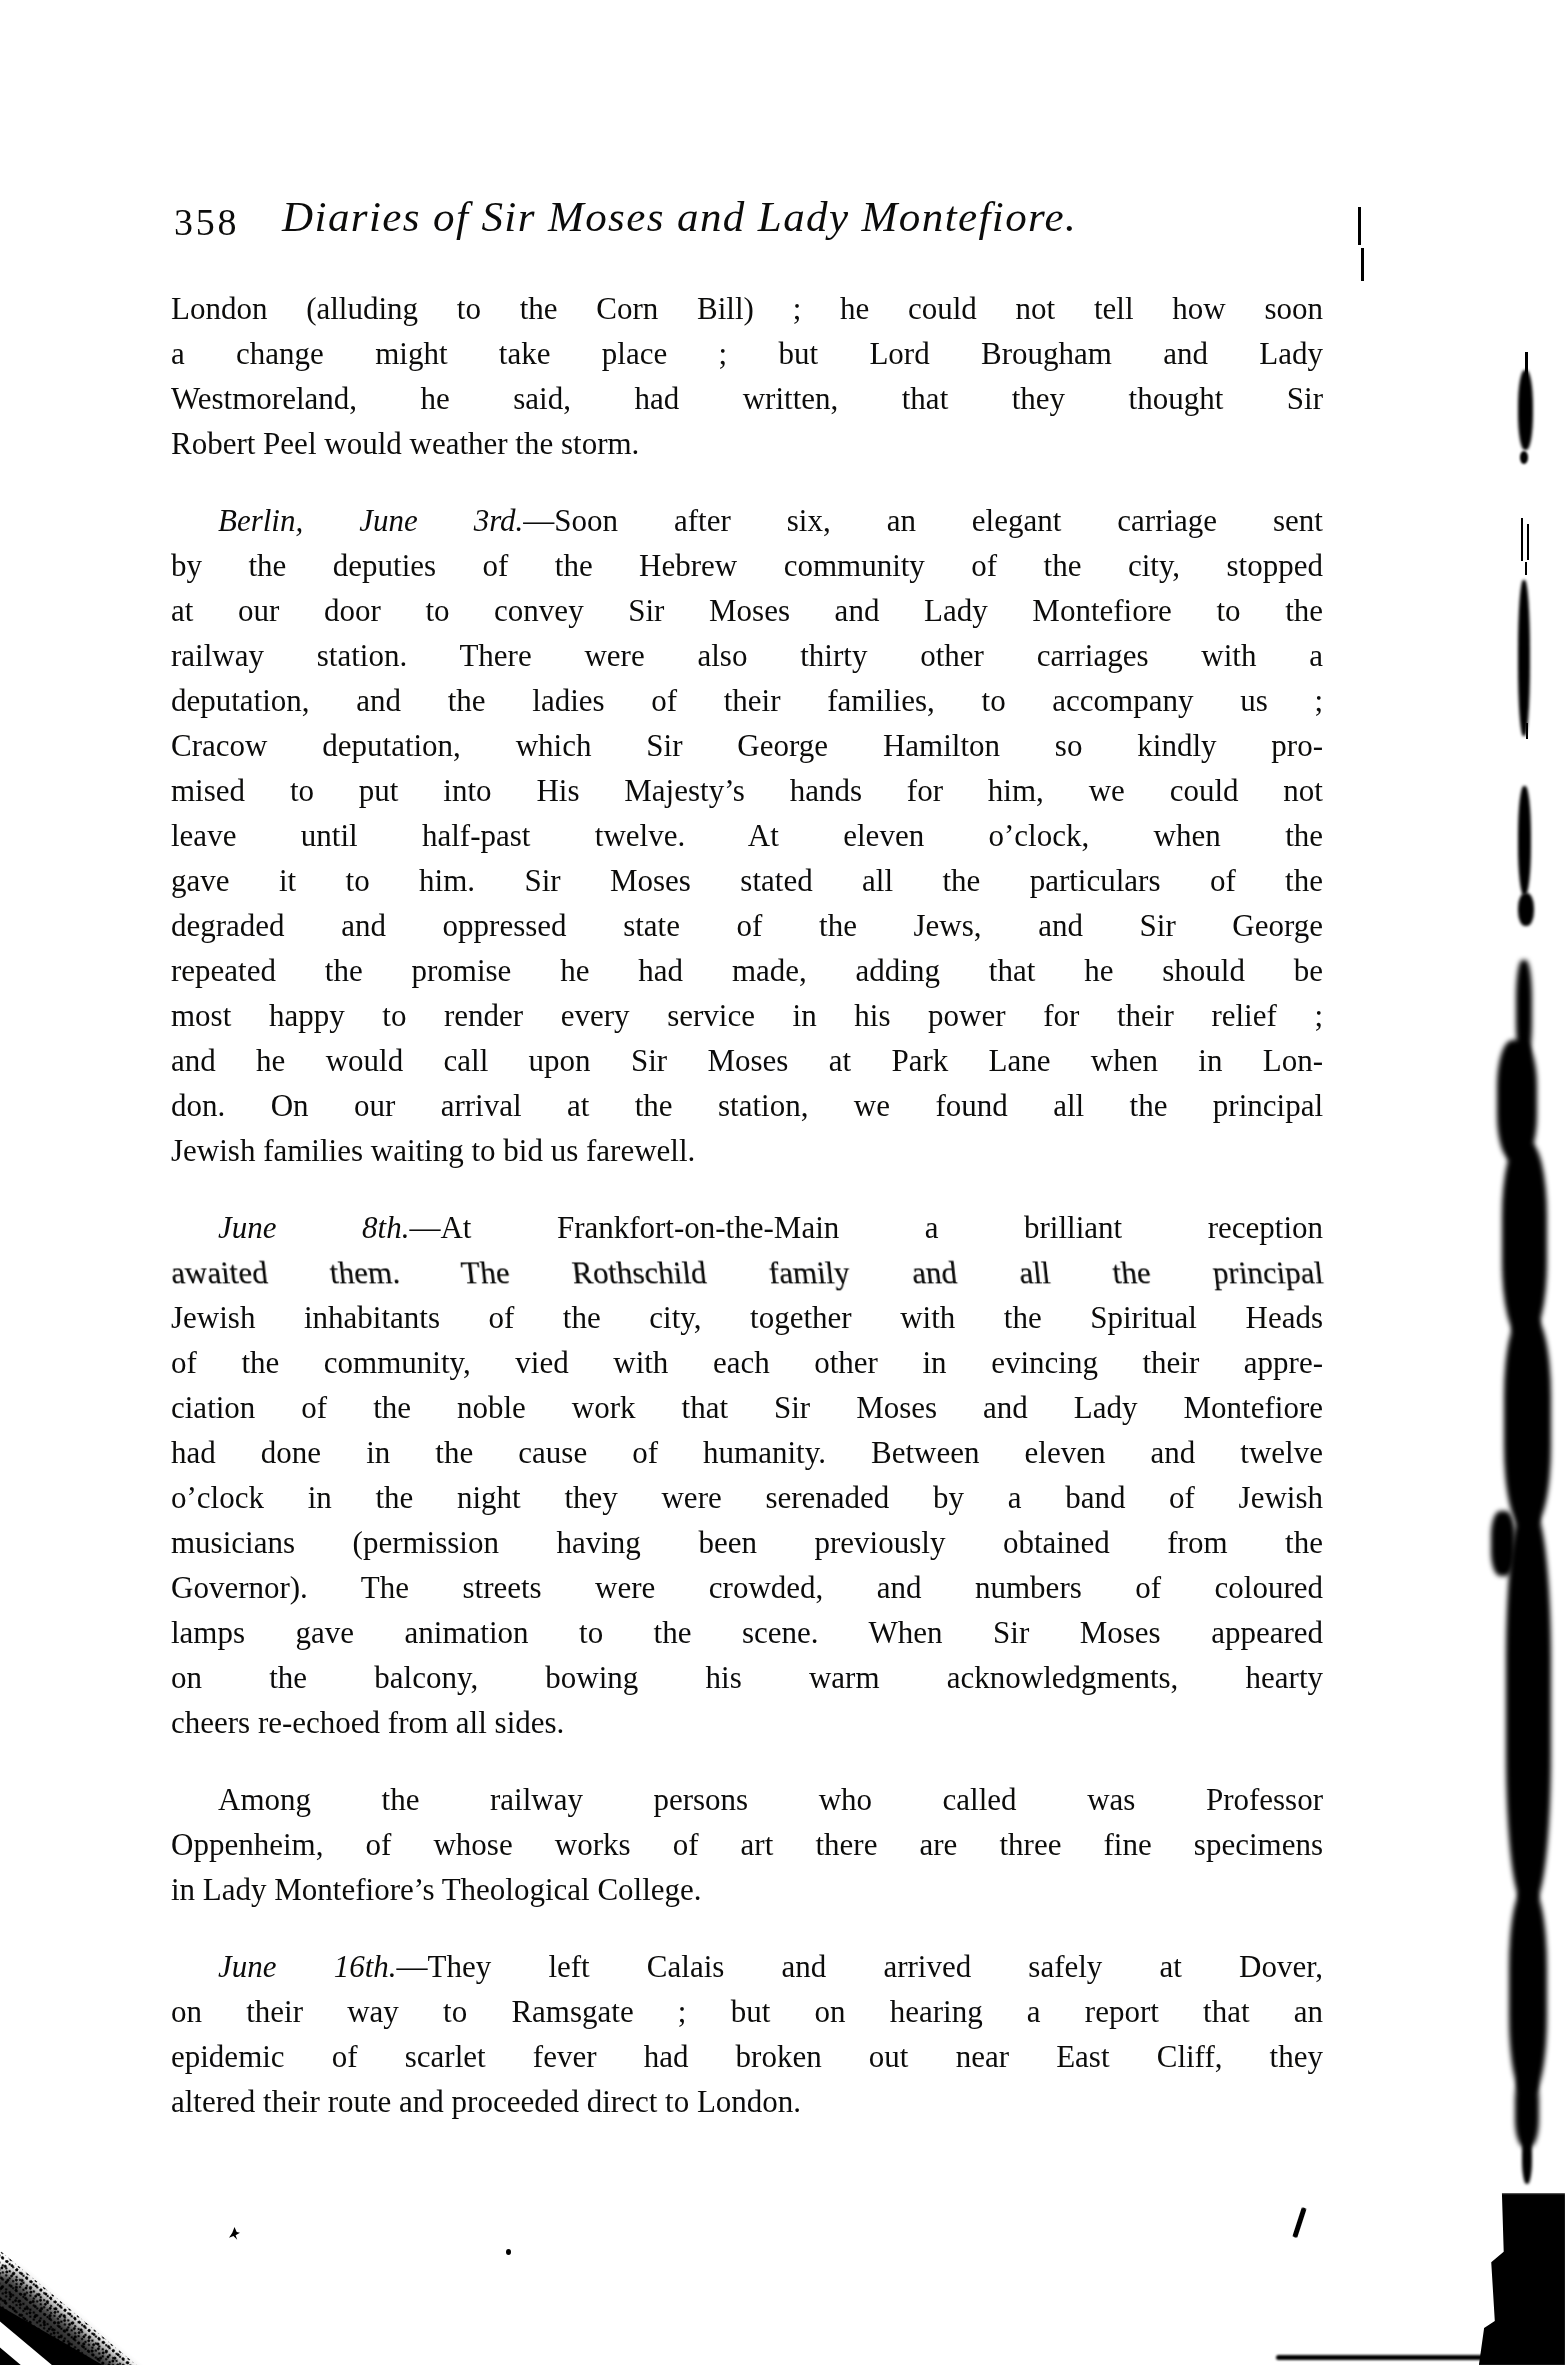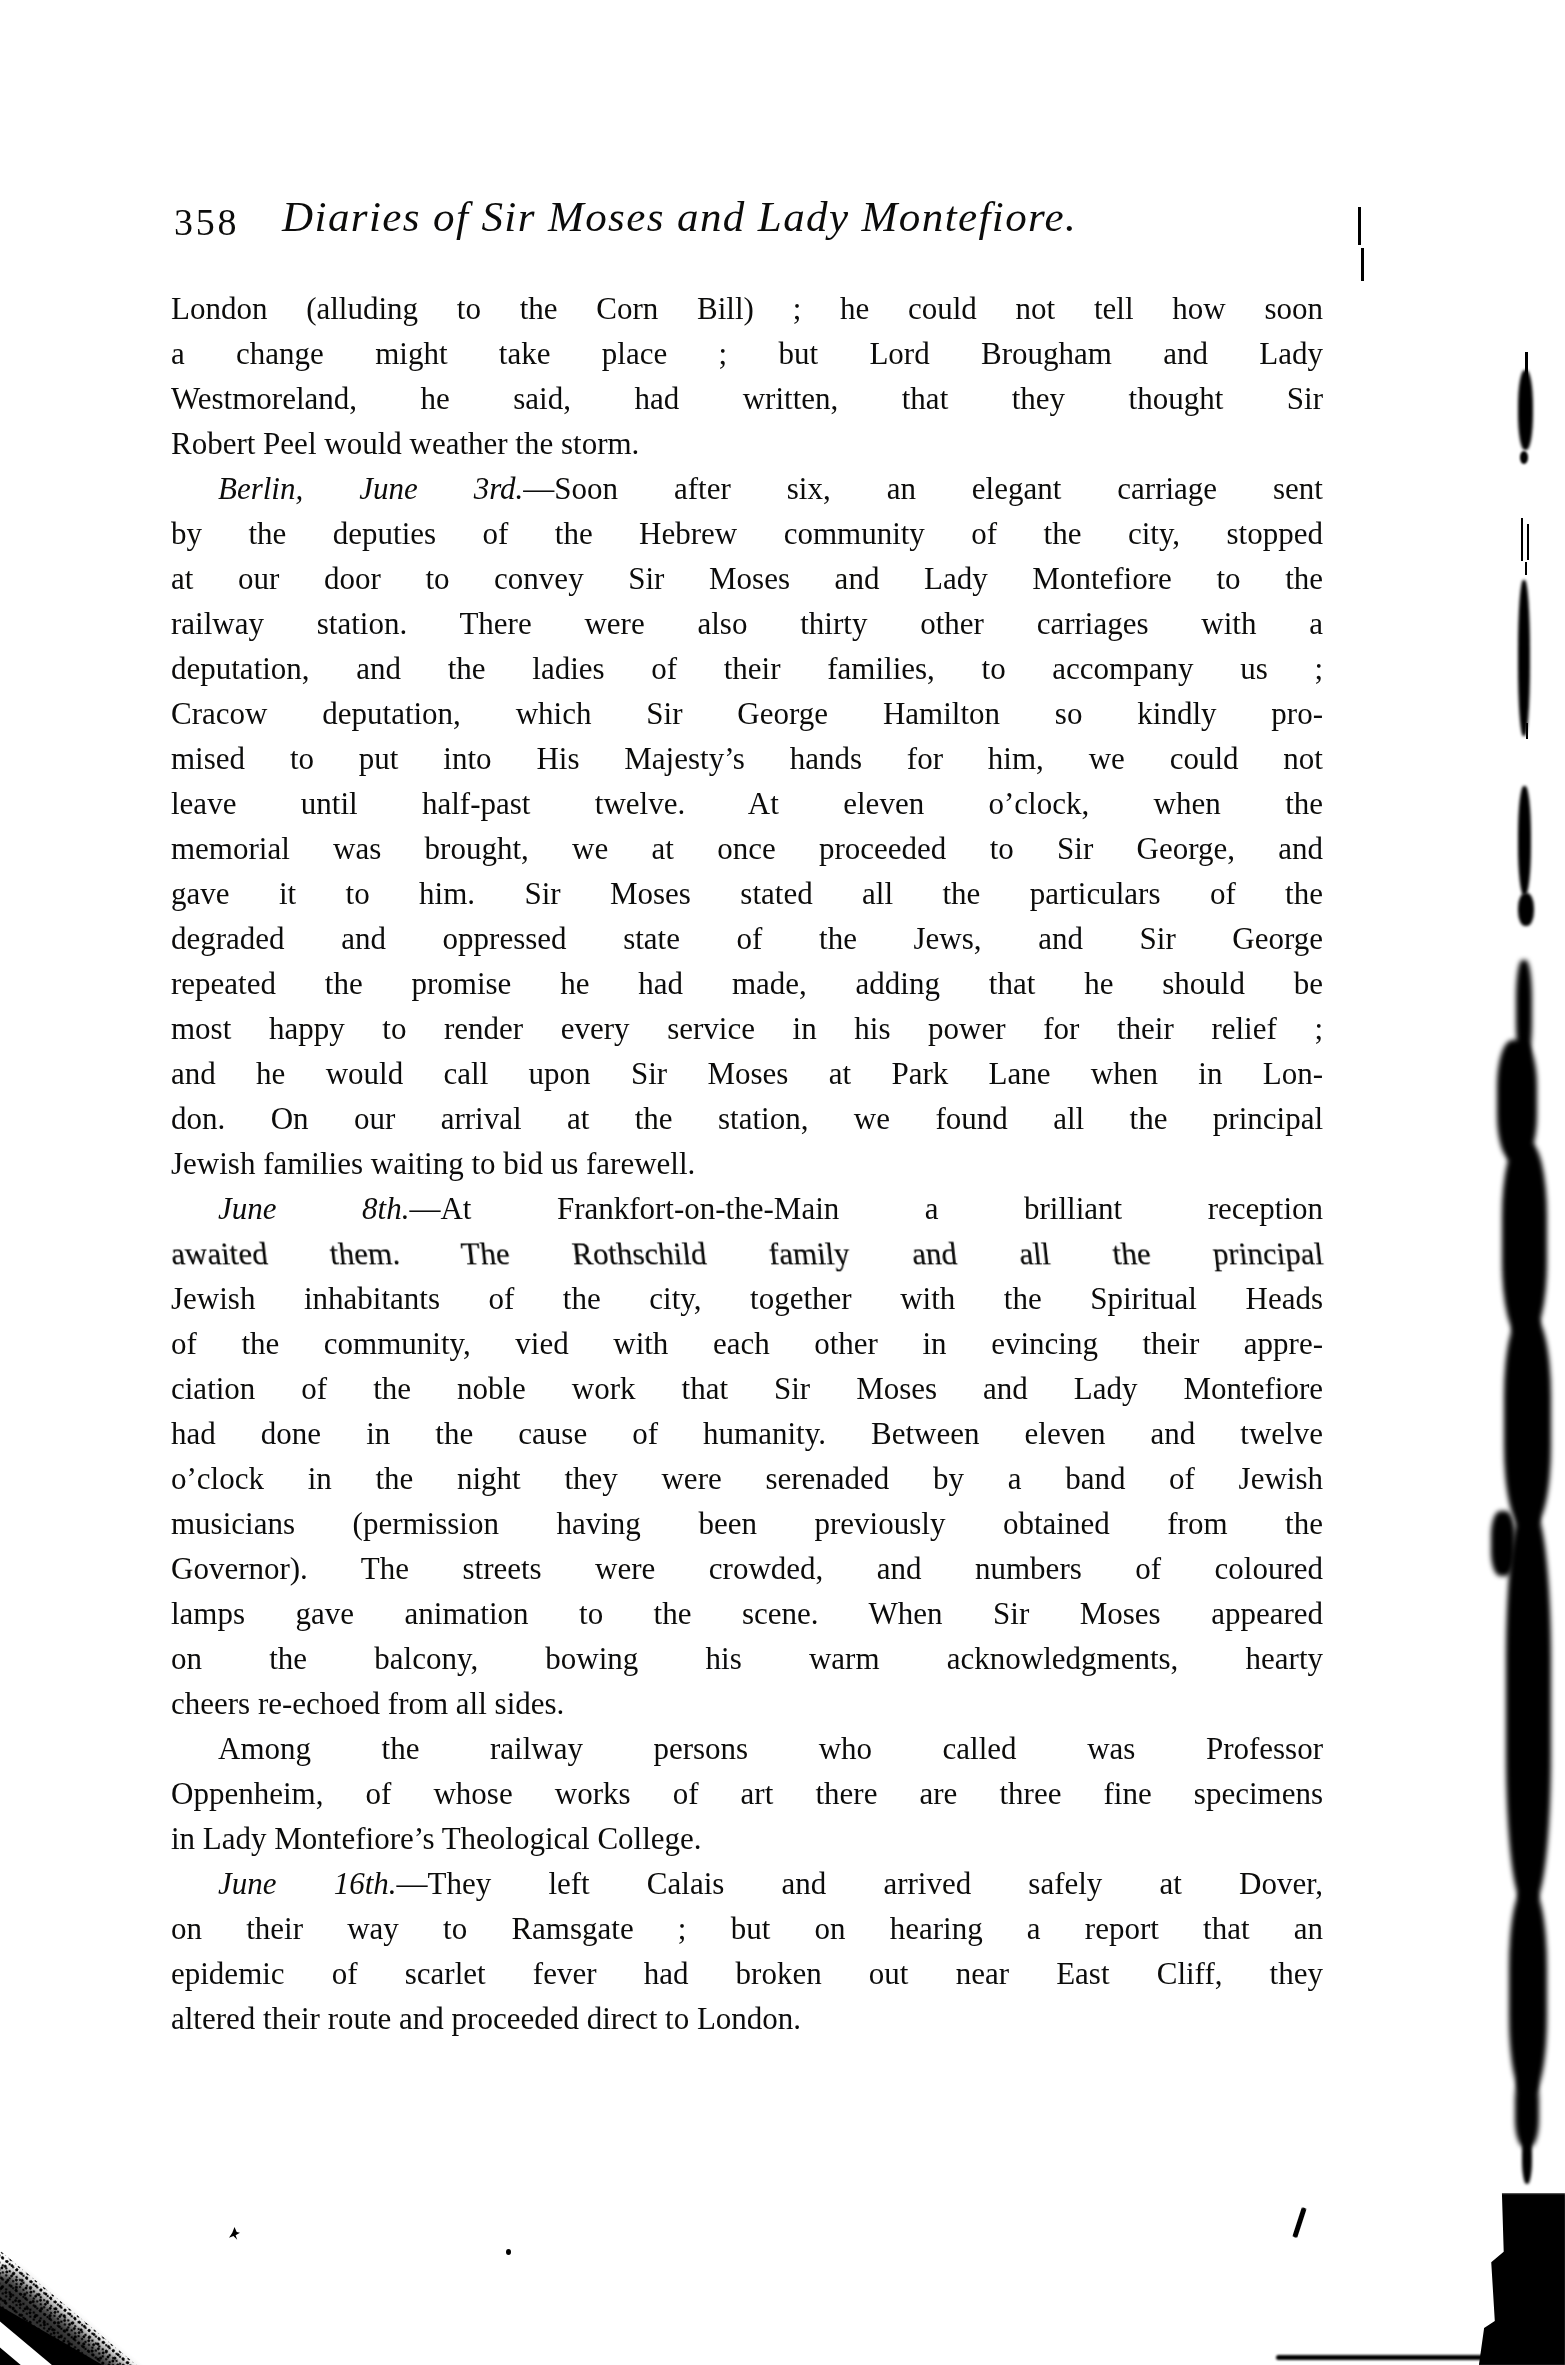--- a/index.html
+++ b/index.html
@@ -12,21 +12,21 @@
   .header { position:absolute; left:156px; top:192px; width:1152px; white-space:nowrap; }
   .pagenum { font-size:38px; letter-spacing:2.7px; display:inline-block; transform:translateY(3.6px);margin-left:18px; }
   .title   { font-size:43px; font-style:italic; margin-left:43px; letter-spacing:1.4px; }
 
   
   .text-block {
     position:absolute; left:171px; top:286px; width:1152px;
     font-size:31px; line-height:45px;
   }
   .line { text-align:justify; text-align-last:justify; height:45px; }
-  .line.indent { text-indent:47px; }
+  .line.indent { text-indent:47px;margin-top:32px; }
   .line.last { text-align-last:left; }
   .it { font-style:italic; }
   .smudged {
     transform:skewX(6deg) scaleY(1.02);
     transform-origin:left center;
     filter:blur(0.6px);
     text-shadow:0 0 0.9px rgba(0,0,0,.55);
   }
 
   
@@ -74,21 +74,20 @@
       <div class="line"><span>Westmoreland, he said, had written, that they thought Sir</span></div>
       <div class="line last"><span>Robert Peel would weather the storm.</span></div>
       <div class="line indent"><span class="it">Berlin, June 3rd.</span><span>—Soon after six, an elegant carriage sent</span></div>
       <div class="line"><span>by the deputies of the Hebrew community of the city, stopped</span></div>
       <div class="line"><span>at our door to convey Sir Moses and Lady Montefiore to the</span></div>
       <div class="line"><span>railway station. There were also thirty other carriages with a</span></div>
       <div class="line"><span>deputation, and the ladies of their families, to accompany us ;</span></div>
       <div class="line"><span>Cracow deputation, which Sir George Hamilton so kindly pro-</span></div>
       <div class="line"><span>mised to put into His Majesty’s hands for him, we could not</span></div>
       <div class="line"><span>leave until half-past twelve. At eleven o’clock, when the</span></div>
-      <div class="line"><span>memorial was brought, we at once proceeded to Sir George, and</span></div>
       <div class="line"><span>gave it to him. Sir Moses stated all the particulars of the</span></div>
       <div class="line"><span>degraded and oppressed state of the Jews, and Sir George</span></div>
       <div class="line"><span>repeated the promise he had made, adding that he should be</span></div>
       <div class="line"><span>most happy to render every service in his power for their relief ;</span></div>
       <div class="line"><span>and he would call upon Sir Moses at Park Lane when in Lon-</span></div>
       <div class="line"><span>don. On our arrival at the station, we found all the principal</span></div>
       <div class="line last"><span>Jewish families waiting to bid us farewell.</span></div>
       <div class="line indent"><span class="it">June 8th.</span><span>—At Frankfort-on-the-Main a brilliant reception</span></div>
       <div class="line smudged"><span>awaited them. The Rothschild family and all the principal</span></div>
       <div class="line"><span>Jewish inhabitants of the city, together with the Spiritual Heads</span></div>

